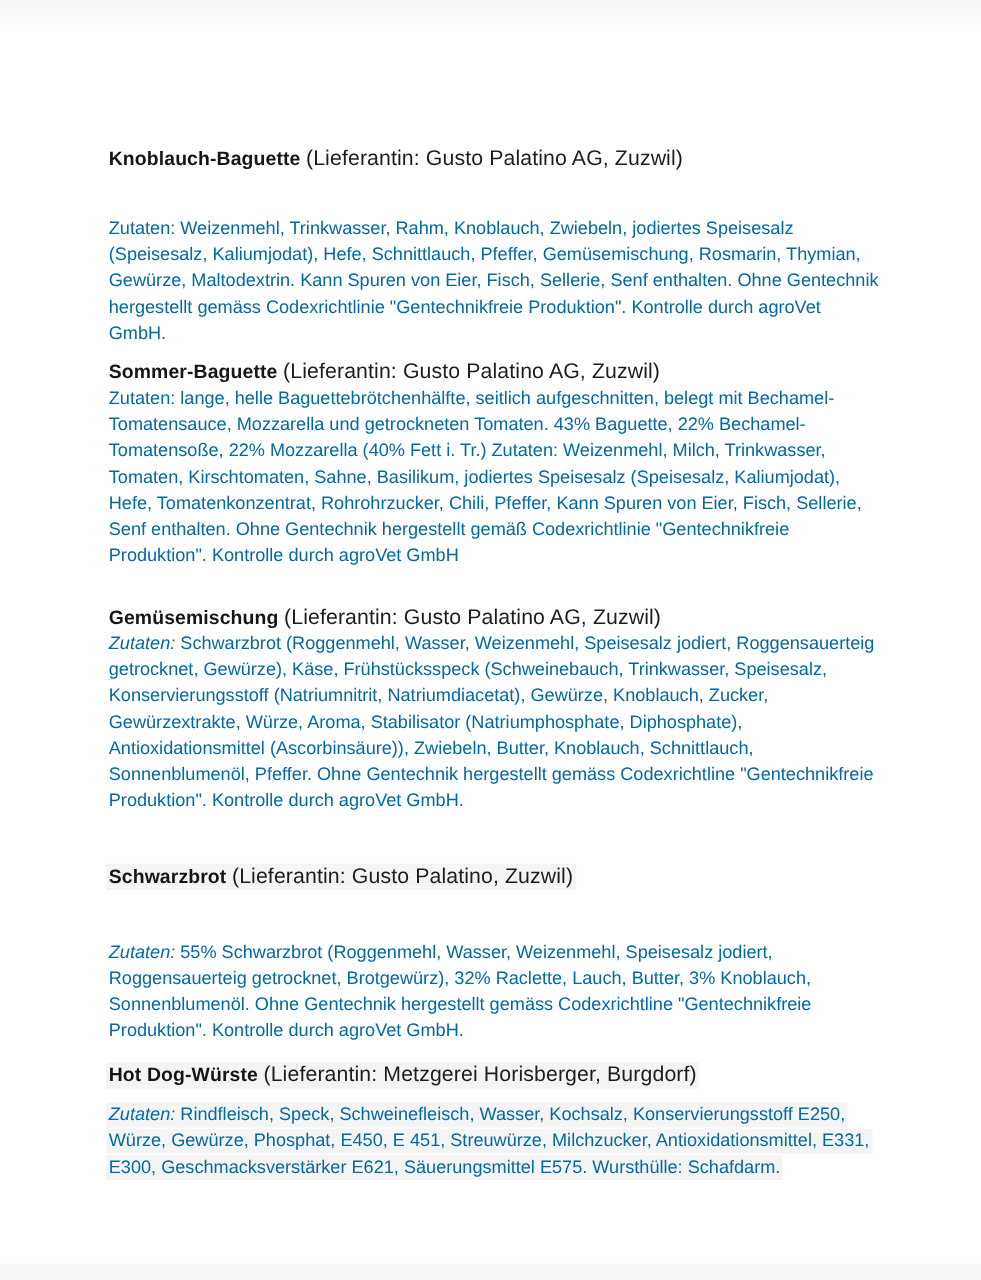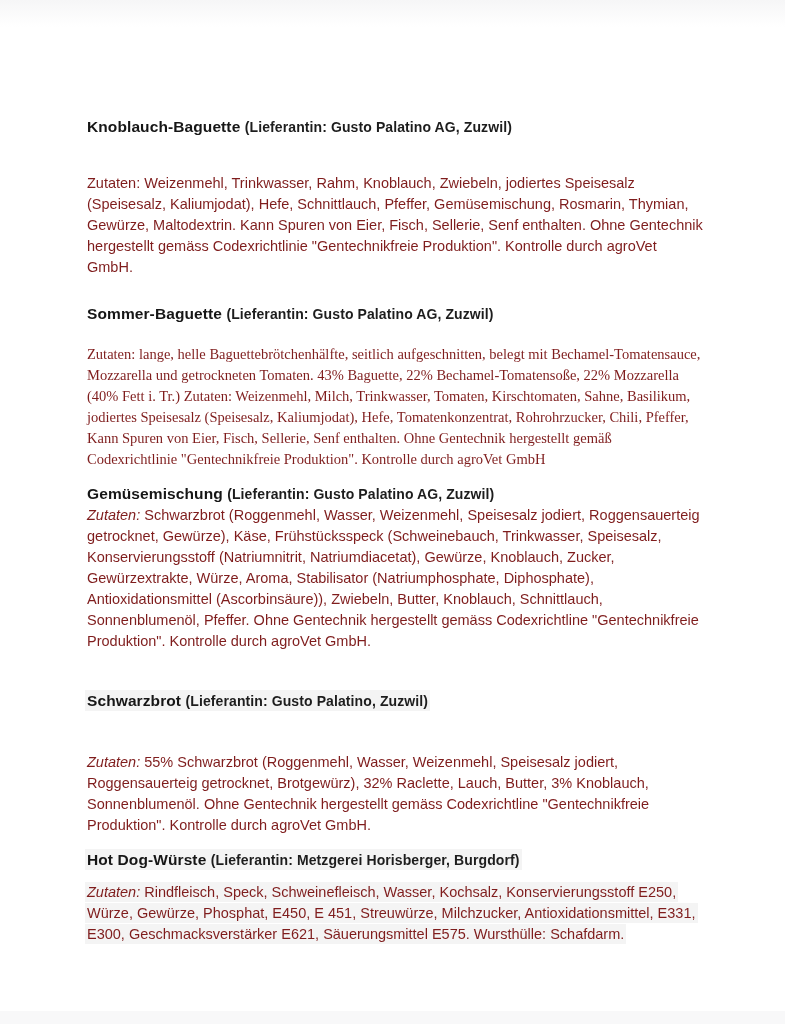--- a/index.html
+++ b/index.html
@@ -40,51 +40,51 @@
   }
   .sec h2 {
     margin: 0;
     font-size: 15.5px;
     line-height: 21px;
     font-weight: 700;
     color: #161616;
     letter-spacing: 0.1px;
   }
   .sec h2 .sup {
-    font-weight: 700;
-    font-size: 14px;
+    font-weight: 400;
+    font-size: 17px;
     color: #1d1d1d;
   }
   .sec p {
     margin: 0;
     font-size: 14.5px;
     line-height: 21px;
-    color: #7f1d1d;
+    color: #0369a1;
   }
   .zlbl { font-style: normal; }
   .sec.italic-label .zlbl { font-style: italic; }
 
   
   .sec.hl-head h2 .hlwrap,
   .sec.hl-body p .zlbl,
   .sec.hl-body p .ingr {
     background: #f4f4f4;
     box-shadow: 0 0 0 2px #f4f4f4;
     box-decoration-break: clone;
     -webkit-box-decoration-break: clone;
   }
 
   
   #sec1 { top: 116px; }
-  #sec2 { top: 303px; }
+  #sec2 { top: 286px; }
   #sec3 { top: 483px; }
   #sec4 { top: 690px; }
   #sec5 { top: 849px; }
   #sec1 p { margin-top: 35px; }
-  #sec2 p { margin-top: 19px; font-family: Liberation Serif, serif; }
+  #sec2 p { margin-top: 1px; }
   #sec3 p { }
   #sec4 p { margin-top: 40px; }
   #sec5 p { margin-top: 11px; }
 </style>
 </head>
 <body>
 
 <div class="top-fade"></div>
 
 <div class="doc">

